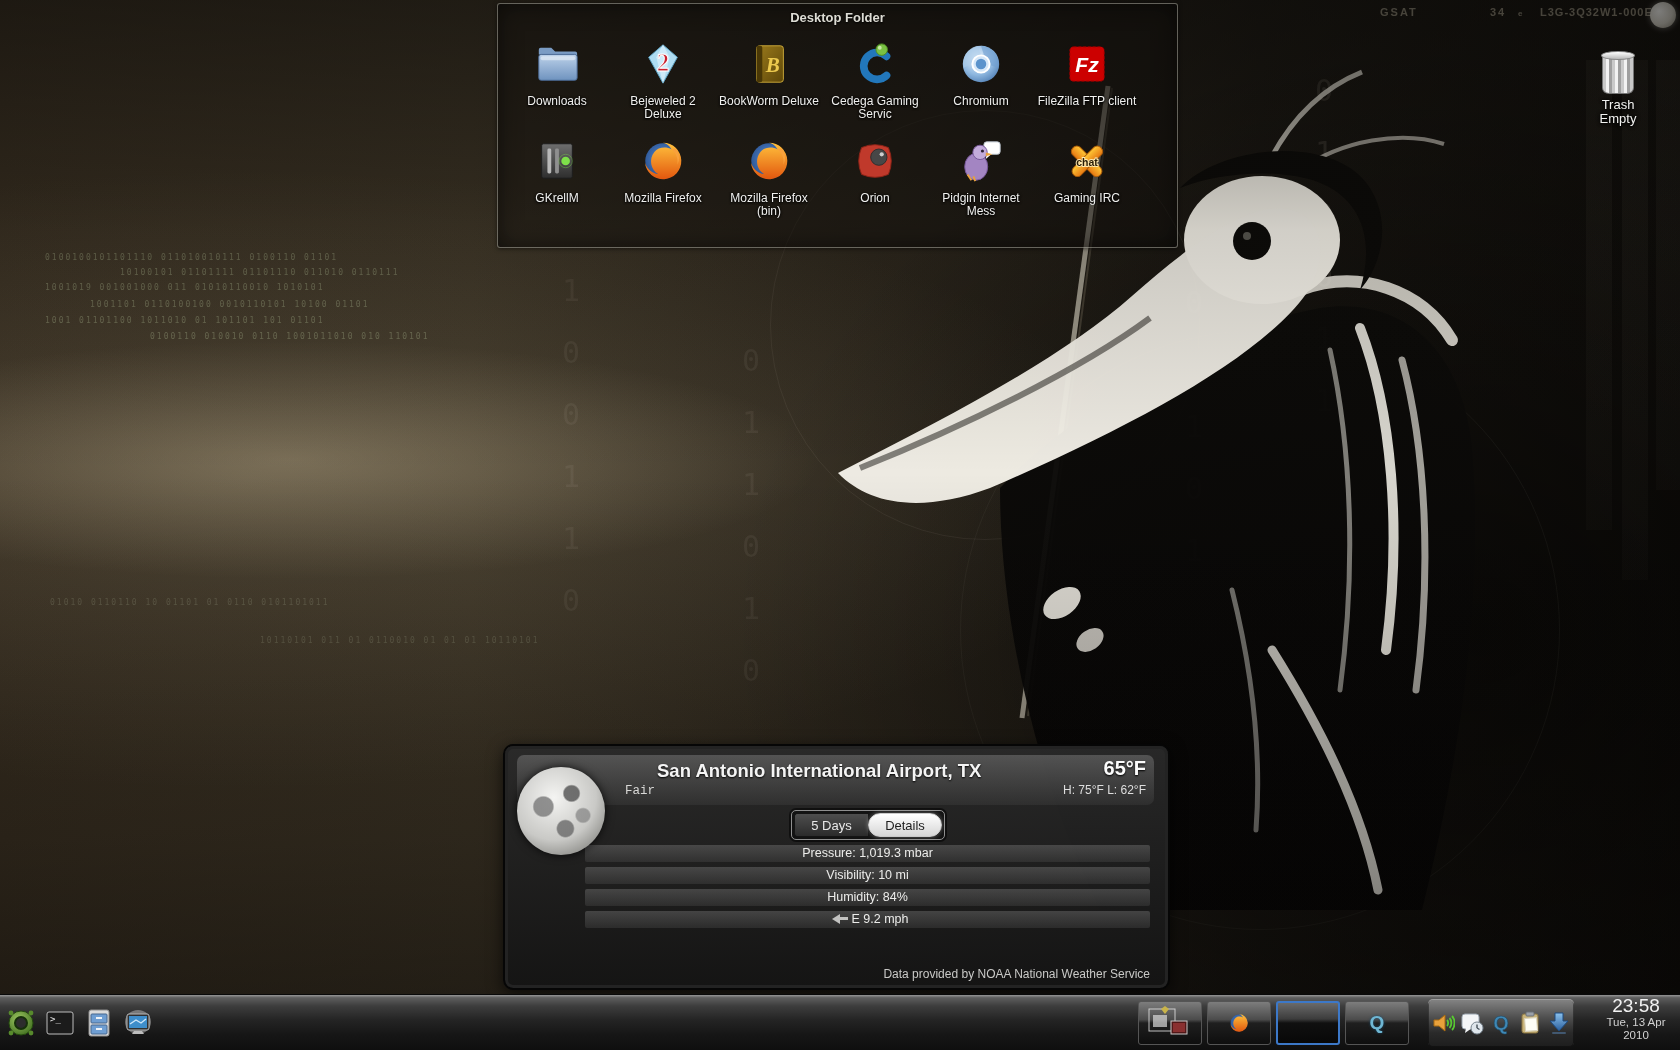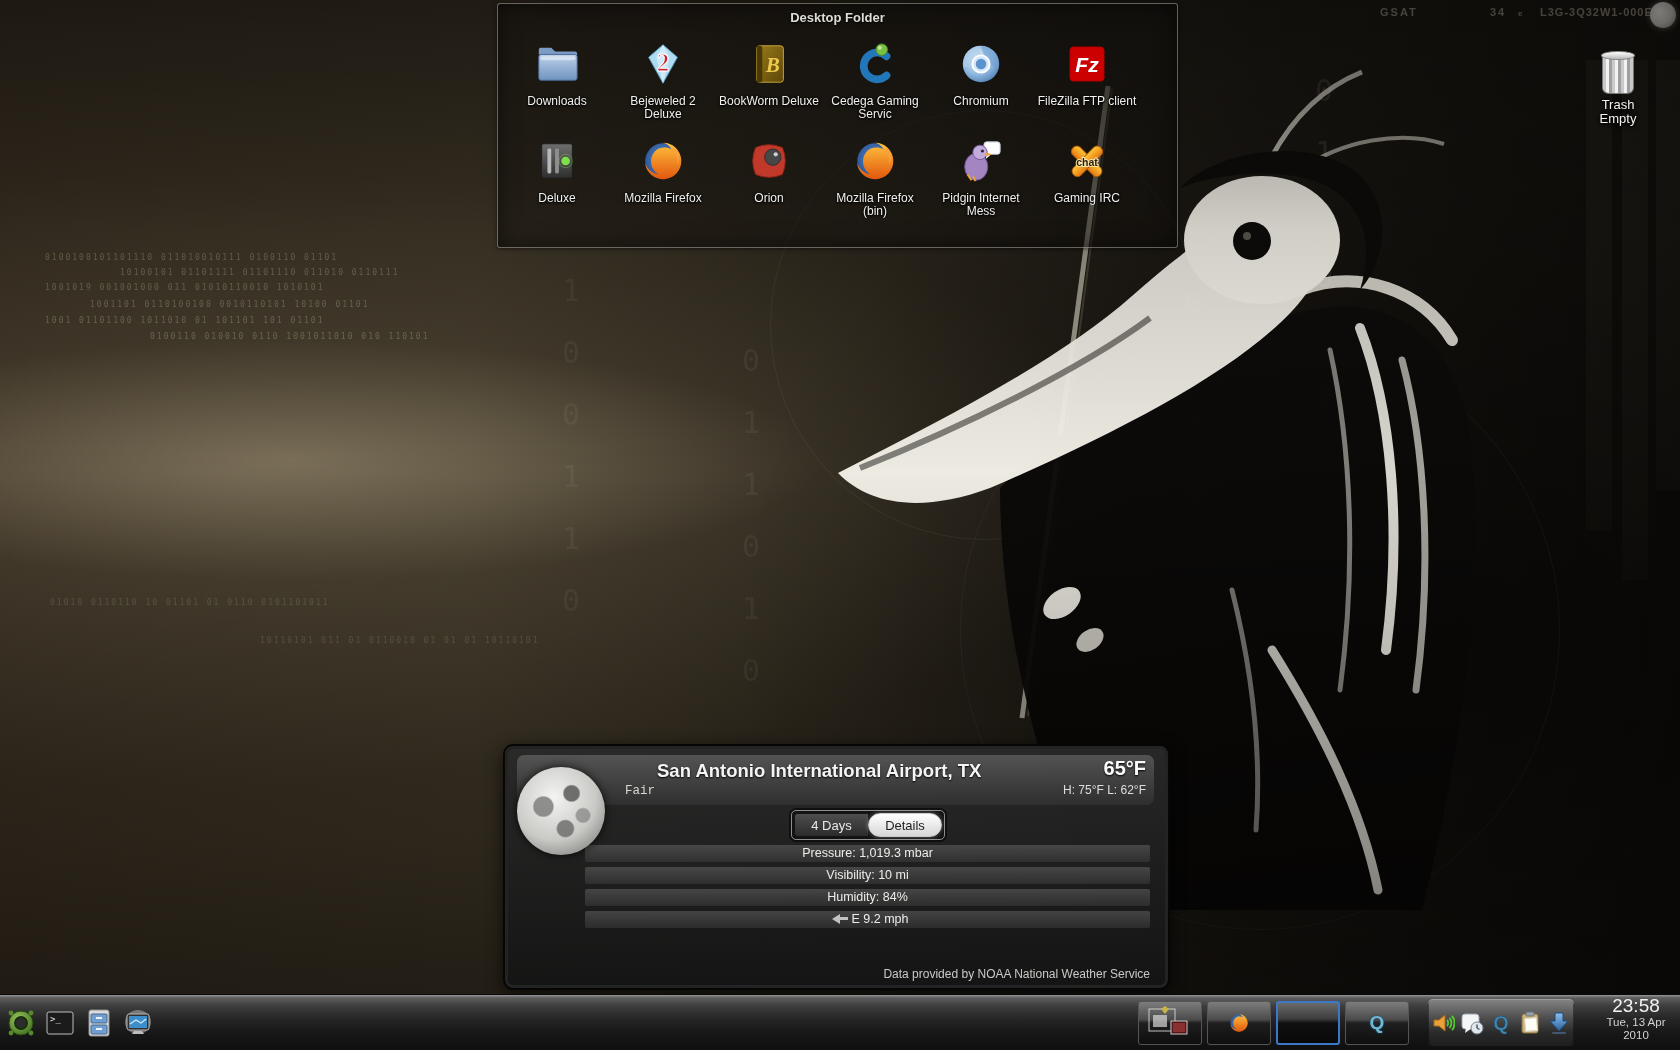--- a/index.html
+++ b/index.html
@@ -260,21 +260,21 @@
                   <stop offset="0" stop-color="#6e6e6e"></stop>
                   <stop offset="1" stop-color="#2e2e2e"></stop>
                 </linearGradient>
               </defs>
             <rect x="8" y="6" width="32" height="36" rx="2" fill="url(#g4)" stroke="#1c1c1c"></rect>
             <rect x="14" y="11" width="4" height="26" rx="1.5" fill="#b9b9b9"></rect>
             <rect x="22" y="11" width="4" height="26" rx="1.5" fill="#8f8f8f"></rect>
             <circle cx="33" cy="24" r="4.5" fill="#7ee04a"></circle>
               <circle cx="33" cy="24" r="7" fill="none" stroke="#7ee04a" opacity=".4"></circle>
           </svg>
-          <div class="icon-label">Deluxe</div>
+          <div class="icon-label">GKrellM</div>
         </div>
 
         <div class="icon-cell">
           <svg class="dicon" viewBox="0 0 48 48">
             <defs>
               <radialGradient id="g5" cx=".5" cy=".45" r=".6">
                   <stop offset="0" stop-color="#5a8fd6"></stop>
                   <stop offset="1" stop-color="#274f8e"></stop>
                 </radialGradient>
               <linearGradient id="g6" x1="0" y1="0" x2="0" y2="1">
@@ -284,34 +284,34 @@
             </defs>
             <circle cx="24" cy="24" r="18.5" fill="url(#g5)"></circle>
             <path d="M 24 5 A 19 19 0 1 1 5.2 26 C 8 33 13 37 19 37.5 C 11 33 9 22 15 14.5 C 19 9.8 27 8.5 33 12 C 30 6.8 26 5.2 24 5 Z" fill="url(#g6)"></path>
             <path d="M 33 12 C 38 16 40 22 39 28 C 42 22 41 15 37 11 Z" fill="#f9a13c"></path>
           </svg>
           <div class="icon-label">Mozilla Firefox</div>
         </div>
 
         <div class="icon-cell">
           <svg class="dicon" viewBox="0 0 48 48">
+            <circle cx="24" cy="24" r="18.5" fill="url(#g5)"></circle>
+            <path d="M 24 5 A 19 19 0 1 1 5.2 26 C 8 33 13 37 19 37.5 C 11 33 9 22 15 14.5 C 19 9.8 27 8.5 33 12 C 30 6.8 26 5.2 24 5 Z" fill="url(#g6)"></path>
+            <path d="M 33 12 C 38 16 40 22 39 28 C 42 22 41 15 37 11 Z" fill="#f9a13c"></path>
+          </svg>
+          <div class="icon-label">Mozilla Firefox (bin)</div>
+        </div>
+
+        <div class="icon-cell">
+          <svg class="dicon" viewBox="0 0 48 48">
             <path d="M 10 10 Q 24 4 38 10 Q 44 24 38 38 Q 24 44 10 38 Q 4 24 10 10 Z" fill="#c0392b" stroke="#8e2417"></path>
             <circle cx="28" cy="20" r="8.5" fill="#474747" stroke="#2d2d2d"></circle>
             <circle cx="31" cy="17" r="2.2" fill="#cfcfcf"></circle>
           </svg>
           <div class="icon-label">Orion</div>
-        </div>
-
-        <div class="icon-cell">
-          <svg class="dicon" viewBox="0 0 48 48">
-            <circle cx="24" cy="24" r="18.5" fill="url(#g5)"></circle>
-            <path d="M 24 5 A 19 19 0 1 1 5.2 26 C 8 33 13 37 19 37.5 C 11 33 9 22 15 14.5 C 19 9.8 27 8.5 33 12 C 30 6.8 26 5.2 24 5 Z" fill="url(#g6)"></path>
-            <path d="M 33 12 C 38 16 40 22 39 28 C 42 22 41 15 37 11 Z" fill="#f9a13c"></path>
-          </svg>
-          <div class="icon-label">Mozilla Firefox (bin)</div>
         </div>
 
         <div class="icon-cell">
           <svg class="dicon" viewBox="0 0 48 48">
             <rect x="27" y="4" width="17" height="13" rx="3" fill="#ffffff" stroke="#b9c2cc"></rect>
             <polygon points="30,16 36,16 29,22" fill="#ffffff"></polygon>
             <ellipse cx="19" cy="30" rx="12" ry="14" fill="#a385c2" stroke="#77589a"></ellipse>
             <circle cx="23" cy="15" r="7.5" fill="#c3abdb" stroke="#77589a"></circle>
             <circle cx="25.5" cy="13.5" r="1.6" fill="#2d2135"></circle>
             <polygon points="29,15 36,17 29,19" fill="#e8a13c"></polygon>
@@ -350,21 +350,21 @@
 
   <div id="weather">
     <div id="weather-header"></div>
     <div id="weather-moon"></div>
     <div id="weather-location">San Antonio International Airport, TX</div>
     <div id="weather-condition">Fair</div>
     <div id="weather-temp">65°F</div>
     <div id="weather-hilo">H: 75°F L: 62°F</div>
 
     <div id="weather-tabs">
-      <div class="wtab inactive">4 Days</div>
+      <div class="wtab inactive">5 Days</div>
       <div class="wtab active">Details</div>
     </div>
 
     <div id="weather-rows">
       <div class="wrow">Pressure: 1,019.3 mbar</div>
       <div class="wrow">Visibility: 10 mi</div>
       <div class="wrow">Humidity: 84%</div>
       <div class="wrow">
         <span class="wind-arrow"></span><span class="wind-arrow-tail"></span><span>E 9.2 mph</span>
       </div>

